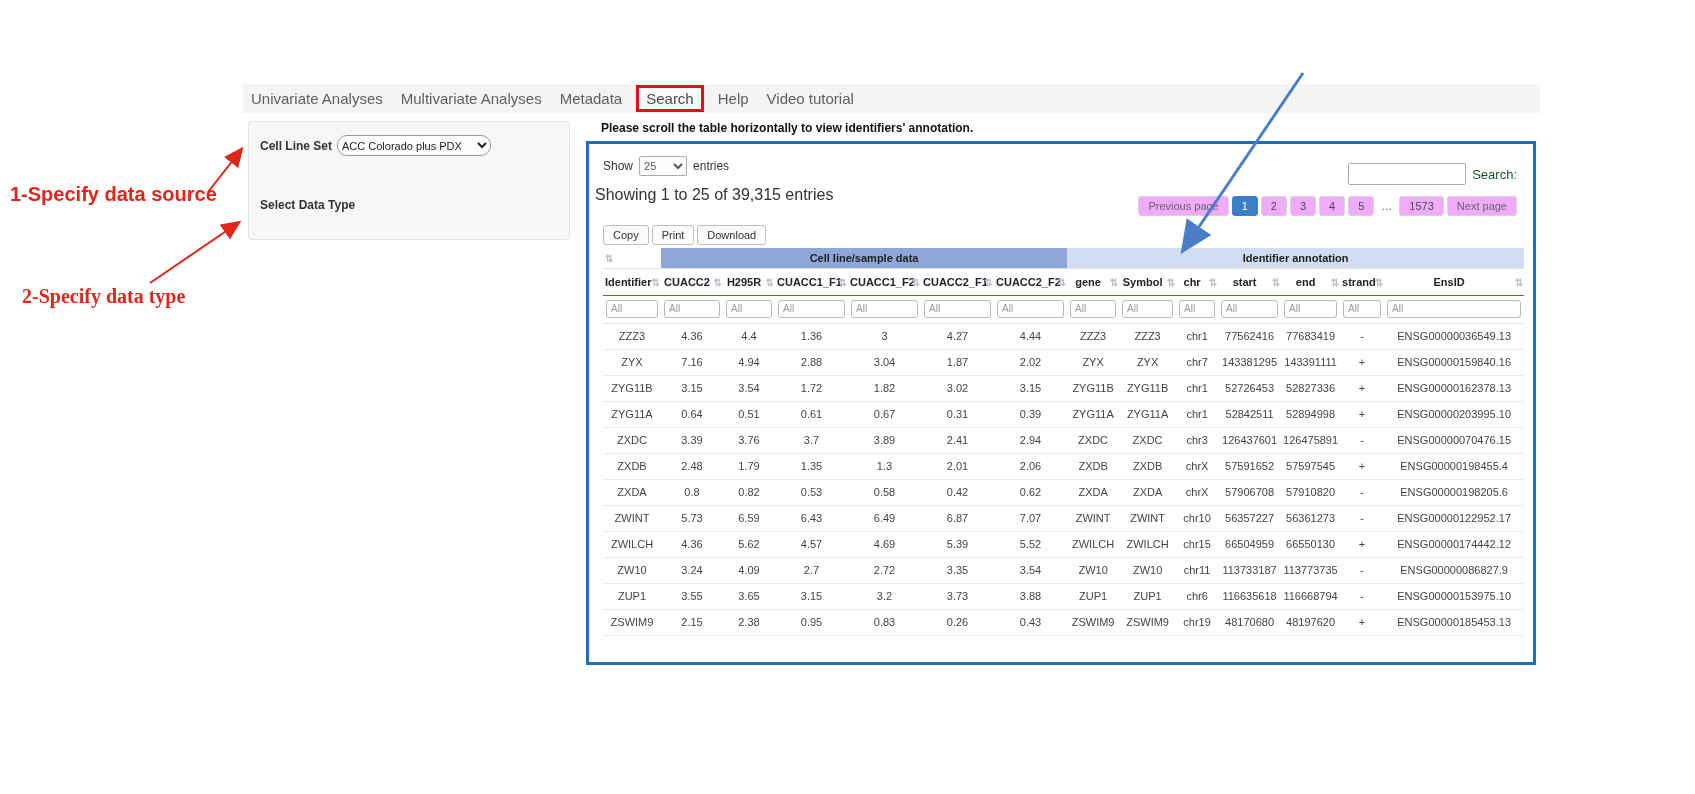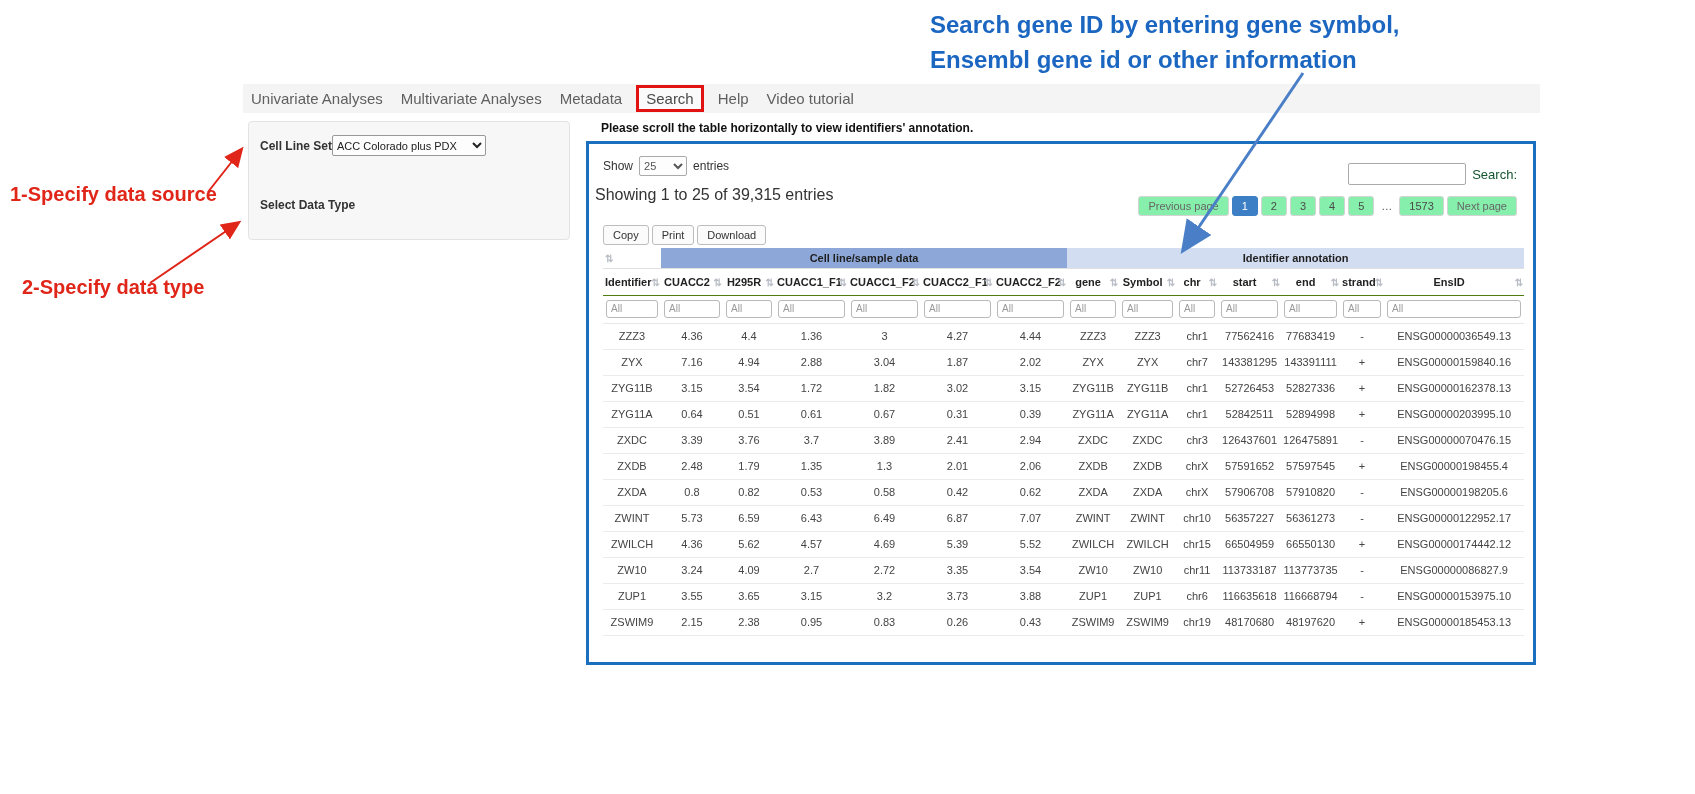--- a/index.html
+++ b/index.html
@@ -4,50 +4,50 @@
 <style>
   * { margin:0; padding:0; box-sizing:border-box; }
   html,body { background:#ffffff; }
   body { font-family:"Liberation Sans", sans-serif; }
   .stage { position:relative; width:1695px; height:794px; background:#fff; overflow:hidden; }
 
   
   .blue-note { position:absolute; left:930px; top:8px; font-size:24px; font-weight:bold; color:#1b66c0; line-height:1.45; }
   .red-note { position:absolute; font-size:20px; font-weight:bold; color:#e02519; }
   .red-note.n1 { left:10px; top:183px; }
-  .red-note.n2 { left:22px; top:276px; }
+  .red-note.n2 { left:22px; top:285px;font-family:Liberation Serif, serif; }
   .overlay { position:absolute; left:0; top:0; pointer-events:none; z-index:50; }
 
   
   .navbar { position:absolute; left:243px; top:84px; width:1297px; height:29px; background:#f4f4f4; display:flex; align-items:center; gap:18px; padding-left:8px; }
   .nav-item { font-size:15px; color:#5f5f5f; cursor:pointer; white-space:nowrap;text-align:right; }
   .nav-item.nav-hl { border:3px solid #e31212; padding:2px 7px; margin:-2px -4px; color:#4a4a4a; background:#fafafa; }
 
   
   .panel { position:absolute; left:248px; top:121px; width:322px; height:119px; background:#f7f7f7; border:1px solid #e3e3e3; border-radius:4px; padding:13px 11px; }
-  .panel .row1 { display:flex; align-items:center; }
+  .panel .row1 { display:flex; align-items:center; gap:5px; }
   .panel .lbl { font-size:12px; font-weight:bold; color:#333; white-space:nowrap; }
-  .panel select { font-size:11px; height:21px; color:#222; border:1px solid #999; border-radius:2px; background:#fdfdfd; }
+  .panel select { font-size:11px; height:21px; color:#222; border:1px solid #999; border-radius:10px; background:#fdfdfd; }
   .sel-cellline { width:154px; }
   .lbl2 { font-size:12px; font-weight:bold; color:#333; margin-top:42px; }
   .sel-datatype { width:100%; margin-top:5px; }
 
   
   .scroll-note { position:absolute; left:601px; top:121px; font-size:12px; font-weight:bold; color:#111; }
 
   
   .bluebox { position:absolute; left:586px; top:141px; width:950px; height:524px; border:3px solid #1a6fbe; background:#fff;padding-left:41px; }
   .dt-show { position:absolute; left:14px; top:12px; font-size:12px; color:#333; display:flex; align-items:center; gap:6px; }
   .dt-show select { font-size:11px; height:20px; width:48px; border:1px solid #aaa; border-radius:2px; background:#fdfdfd; color:#555; }
   .dt-info { position:absolute; left:6px; top:42px; font-size:16px; color:#333; }
   .dt-search { position:absolute; right:16px; top:19px; display:flex; align-items:center; gap:6px; }
   .dt-search input { width:118px; height:22px; border:1px solid #aaa; border-radius:2px; font-size:12px; padding:2px 5px; }
   .dt-search label { font-size:13px; color:#14532d; }
   .dt-pagination { position:absolute; right:16px; top:52px; display:flex; align-items:center; gap:3px; }
-  .page-btn { display:inline-block; border:1px solid #d4d4d4; background:#86efac; color:#4a4a4a; padding:3px 9px; font-size:11px; border-radius:3px; cursor:pointer; white-space:nowrap; }
+  .page-btn { display:inline-block; border:1px solid #d4d4d4; background:#f0abfc; color:#4a4a4a; padding:3px 9px; font-size:11px; border-radius:3px; cursor:pointer; white-space:nowrap; }
   .page-btn.active { background:#3d7fc4; border-color:#3d7fc4; color:#fff; }
   .page-btn.nav-pg { color:#666; }
   .page-ellipsis { padding:3px 4px; font-size:11px; color:#555; }
   .dt-buttons { position:absolute; left:14px; top:81px; display:flex; gap:3px; }
   .dt-btn { font-size:11px; padding:3px 9px; border:1px solid #bdbdbd; border-radius:3px; background:#fbfbfb; color:#333; cursor:pointer; }
 
   
   table.results { position:absolute; left:14px; top:104px; border-collapse:collapse; table-layout:fixed; width:921px; font-size:11px; }
   .group-row th { height:20px; font-size:11px; font-weight:bold; color:#1e1e1e; text-align:center; }
   th.grp0 { background:transparent; text-align:left; padding-left:2px; }
@@ -59,24 +59,20 @@
   .filter-row td { padding:4px 3px 5px 3px; border-bottom:1px solid #e8e8e8; }
   .filter-row input { width:100%; height:18px; border:1px solid #b9b9b9; border-radius:3px; font-size:10px; padding:1px 4px; color:#666; background:#fff; }
   .filter-row input::placeholder { color:#9a9a9a; }
   tbody td { height:26px; border-bottom:1px solid #ebebeb; text-align:center; color:#444; font-size:11px; white-space:nowrap; overflow:hidden; }
 </style>
 </head>
 <body>
 
 <div class="stage">
 
-  <div class="blue-note">
-    <div>Search gene ID by entering gene symbol,</div>
-    <div>Ensembl gene id or other information</div>
-  </div>
 
   <div class="navbar">
       <span class="nav-item">Univariate Analyses</span>
       <span class="nav-item">Multivariate Analyses</span>
       <span class="nav-item">Metadata</span>
       <span class="nav-item nav-hl">Search</span>
       <span class="nav-item">Help</span>
       <span class="nav-item">Video tutorial</span>
     </div>
 

